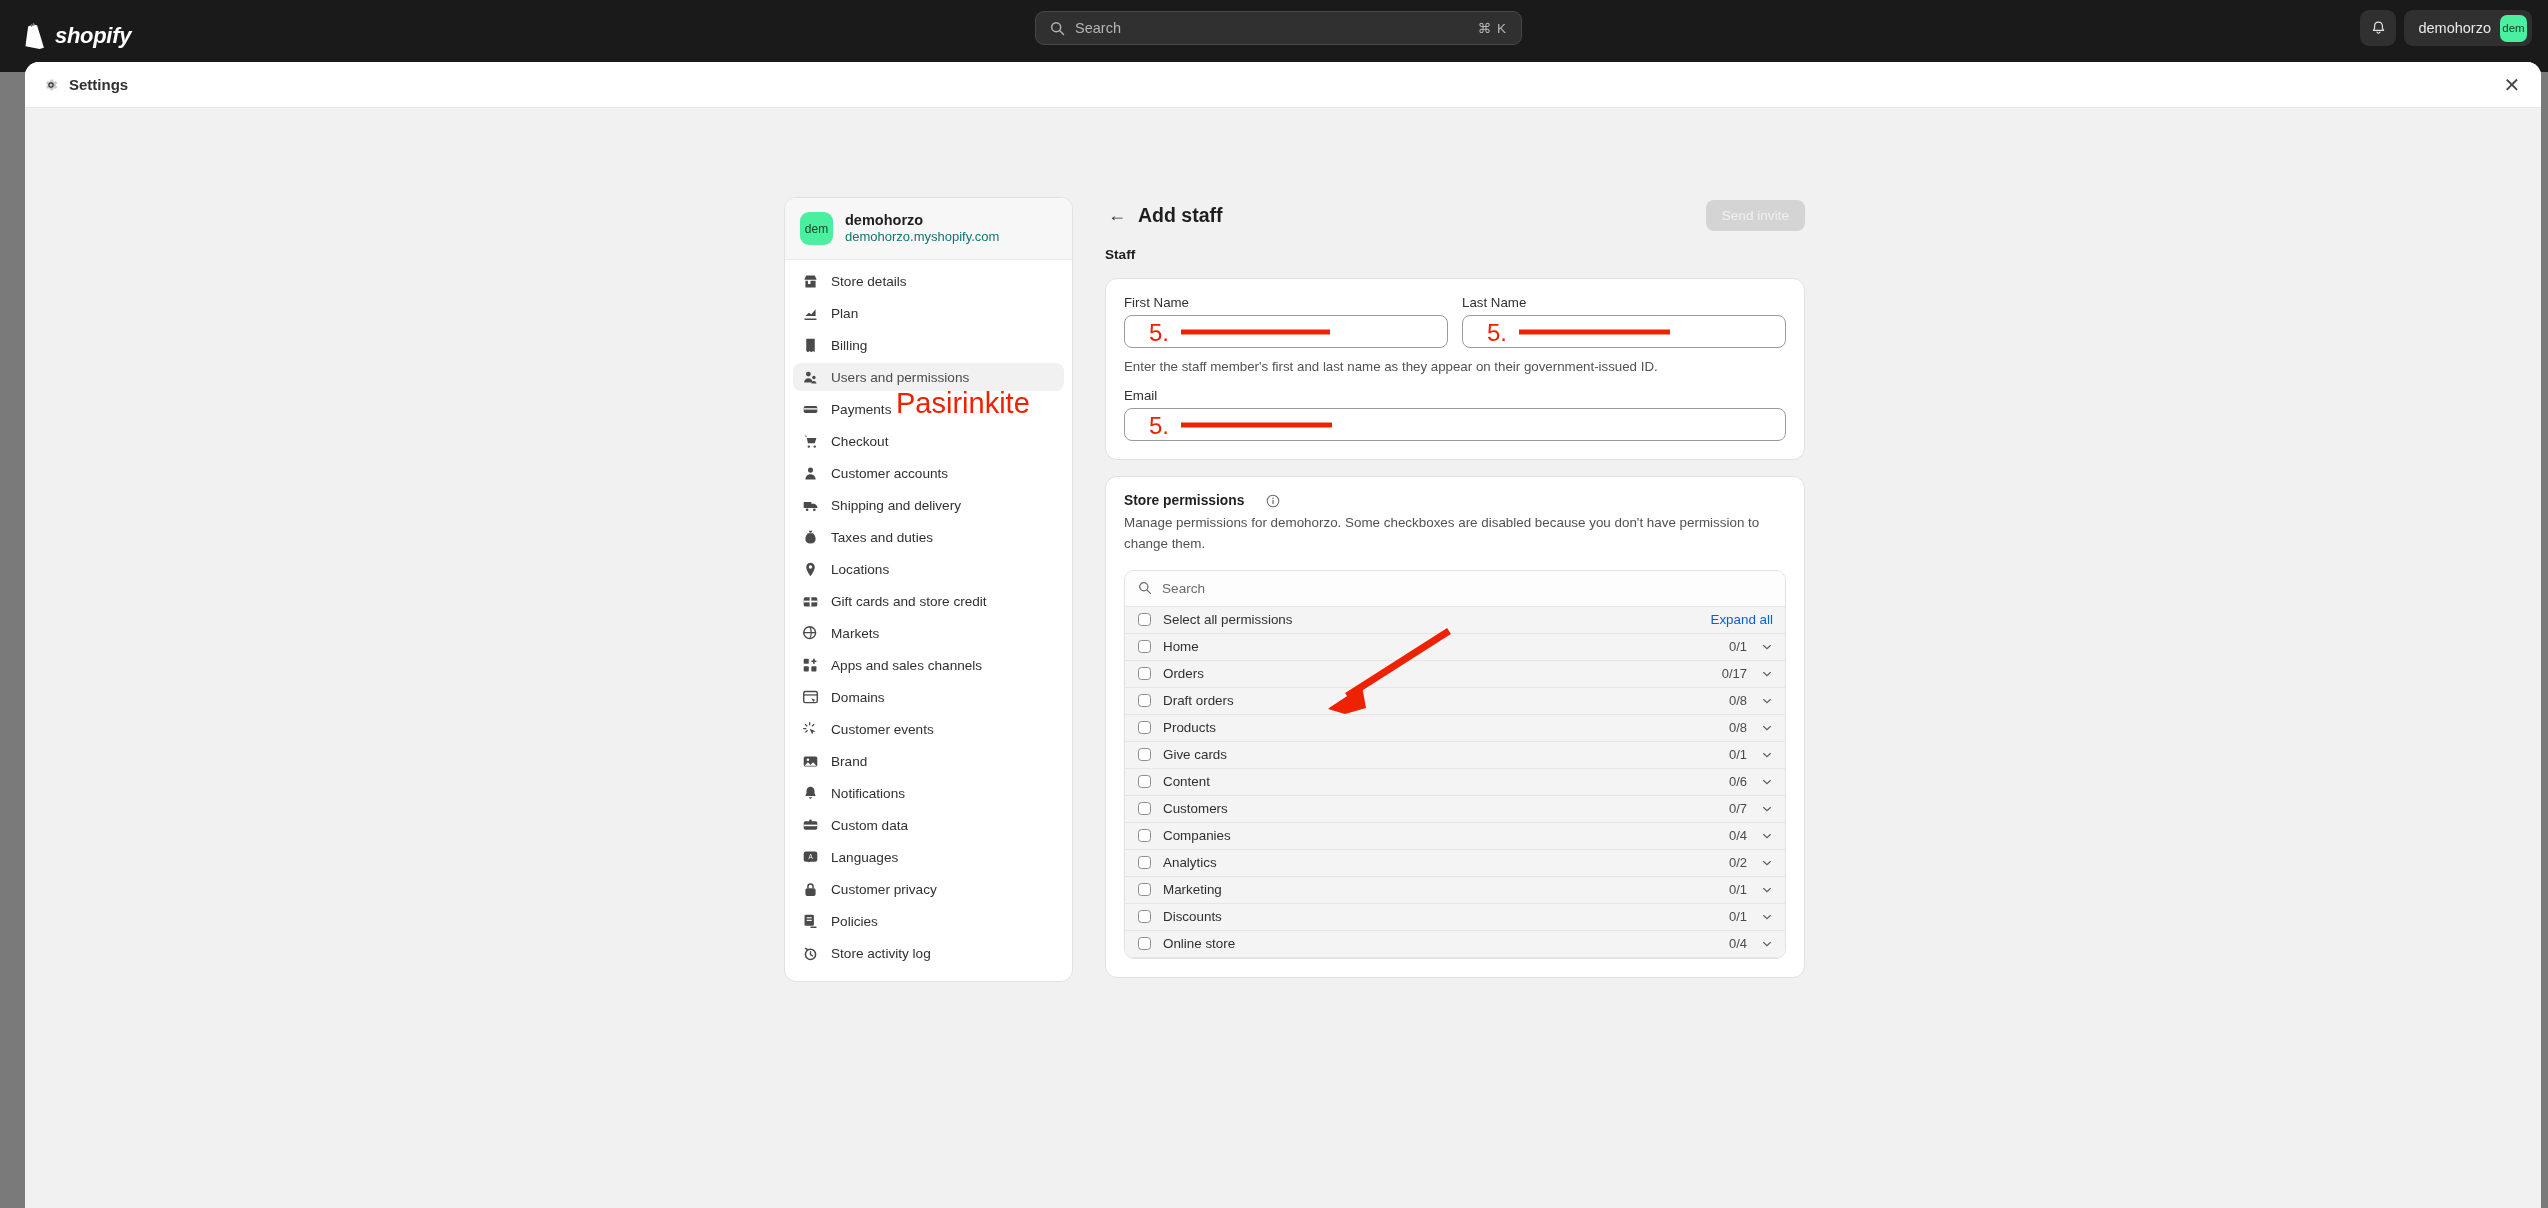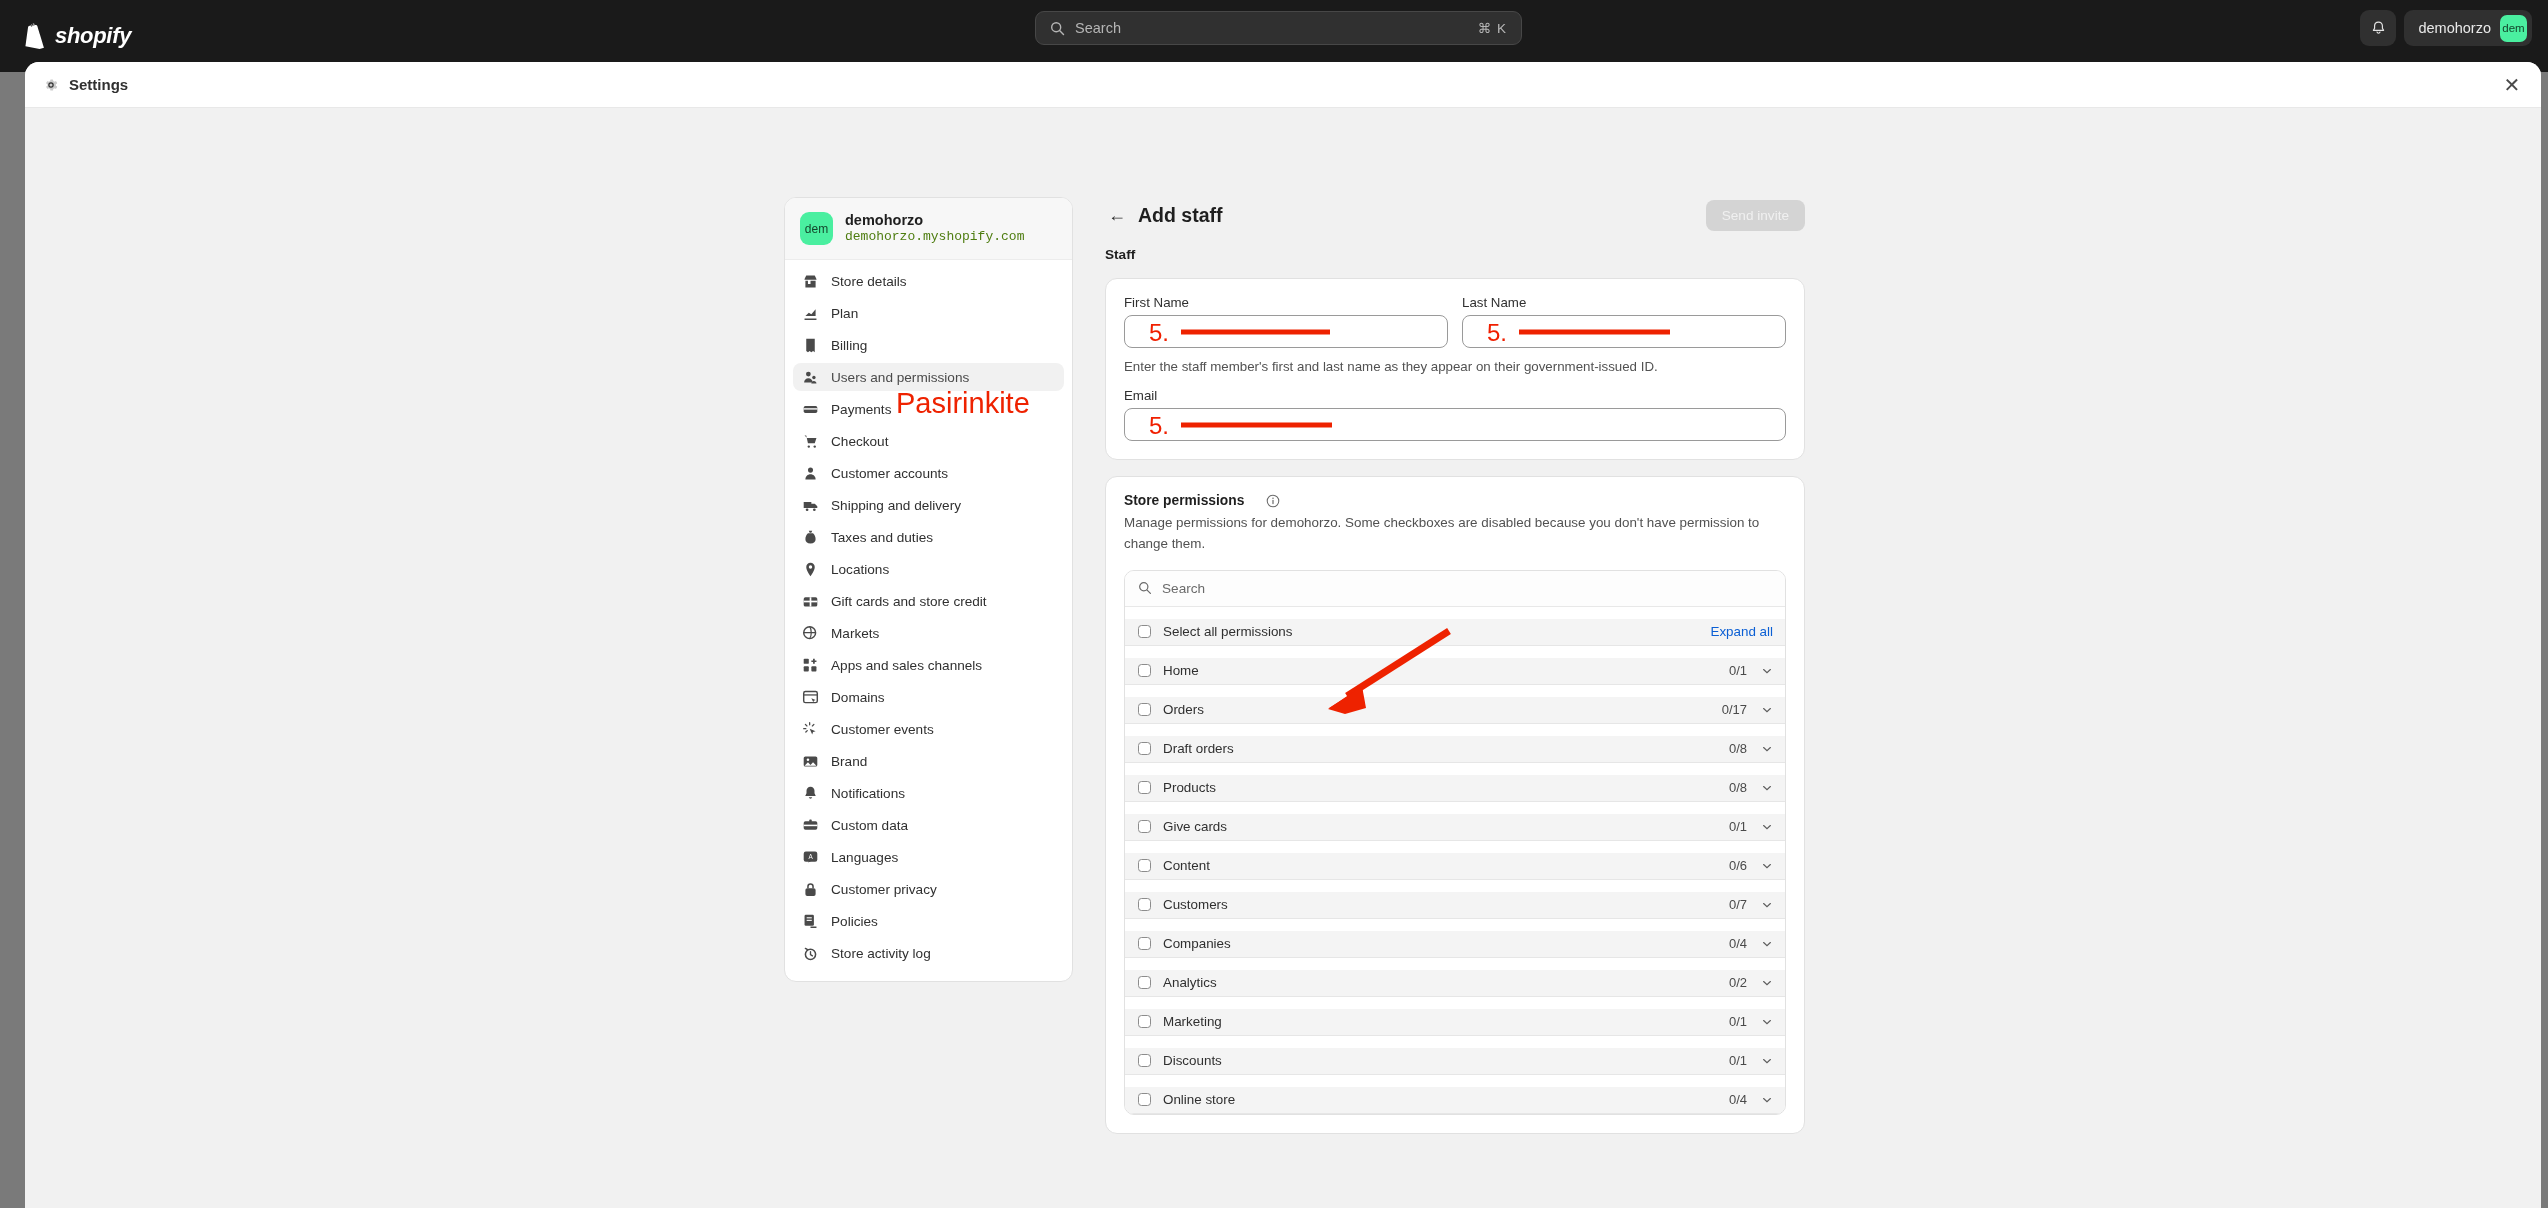--- a/index.html
+++ b/index.html
@@ -155,21 +155,21 @@
     border-radius: 9px;
     background: #4aefa0;
     color: #14462c;
     font-size: 12px;
     display: flex;
     align-items: center;
     justify-content: center;
     flex: 0 0 auto;
   }
   .store-name { font-size: 14.5px; font-weight: bold; color: #1f1f1f; line-height: 1.25; }
-  .store-dom  { font-size: 13px; color: #4d7c0f; line-height: 1.3; font-family: Liberation Mono, monospace; }
+  .store-dom  { font-size: 13px; color: #0f766e; line-height: 1.3; }
 
   .side-nav { padding: 7px 8px 0 8px; }
   .side-item {
     display: flex;
     align-items: center;
     gap: 12px;
     height: 28px;
     padding: 0 8px 0 9px;
     border-radius: 8px;
     margin-bottom: 4px;
@@ -283,21 +283,20 @@
   }
   .perm-search .ph { font-size: 13.6px; color: #6b6b6b; margin-left: 10px; }
 
   .perm-row {
     display: flex;
     align-items: center;
     height: 27px;
     padding: 0 12px 0 13px;
     background: #f4f4f4;
     border-bottom: 1px solid #e6e6e6;
-    margin-top: 12px;
   }
   .perm-row.sub { background: #f4f4f4; }
   .cbox {
     width: 13px; height: 13px;
     border: 1px solid #8c8c8c;
     border-radius: 3.5px;
     background: #ffffff;
     flex: 0 0 13px;
     margin-right: 12px;
   }

